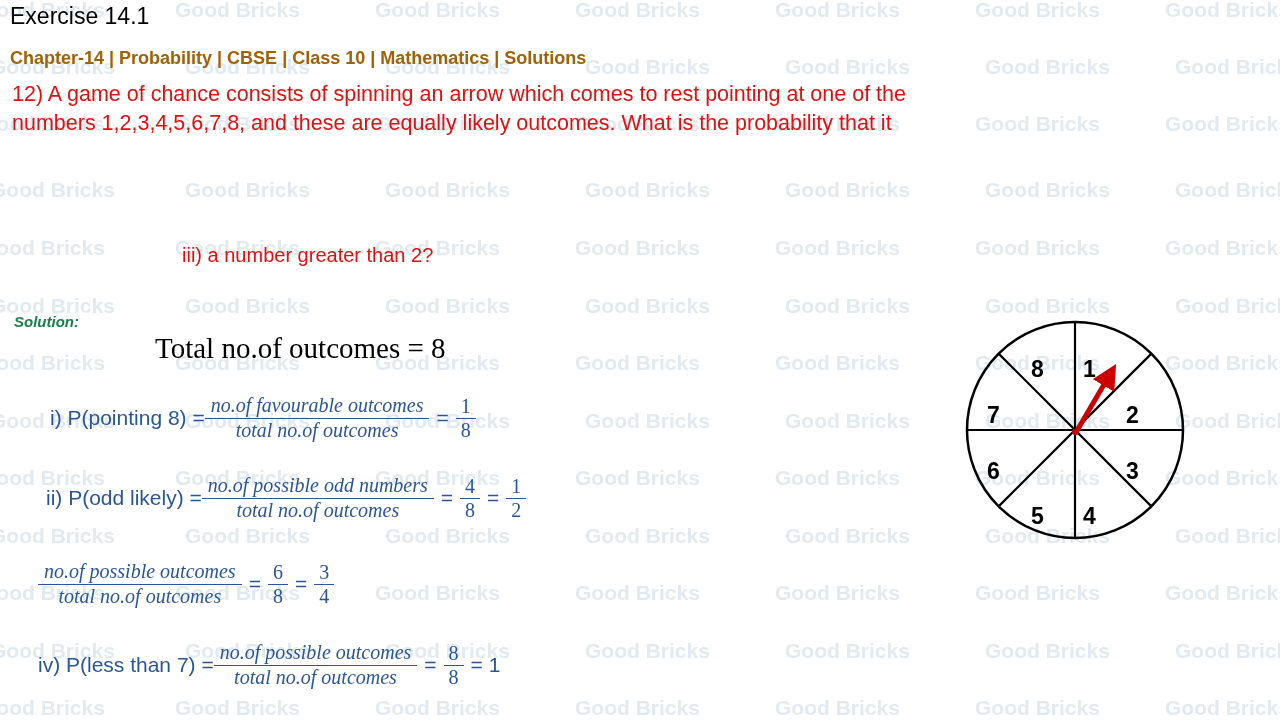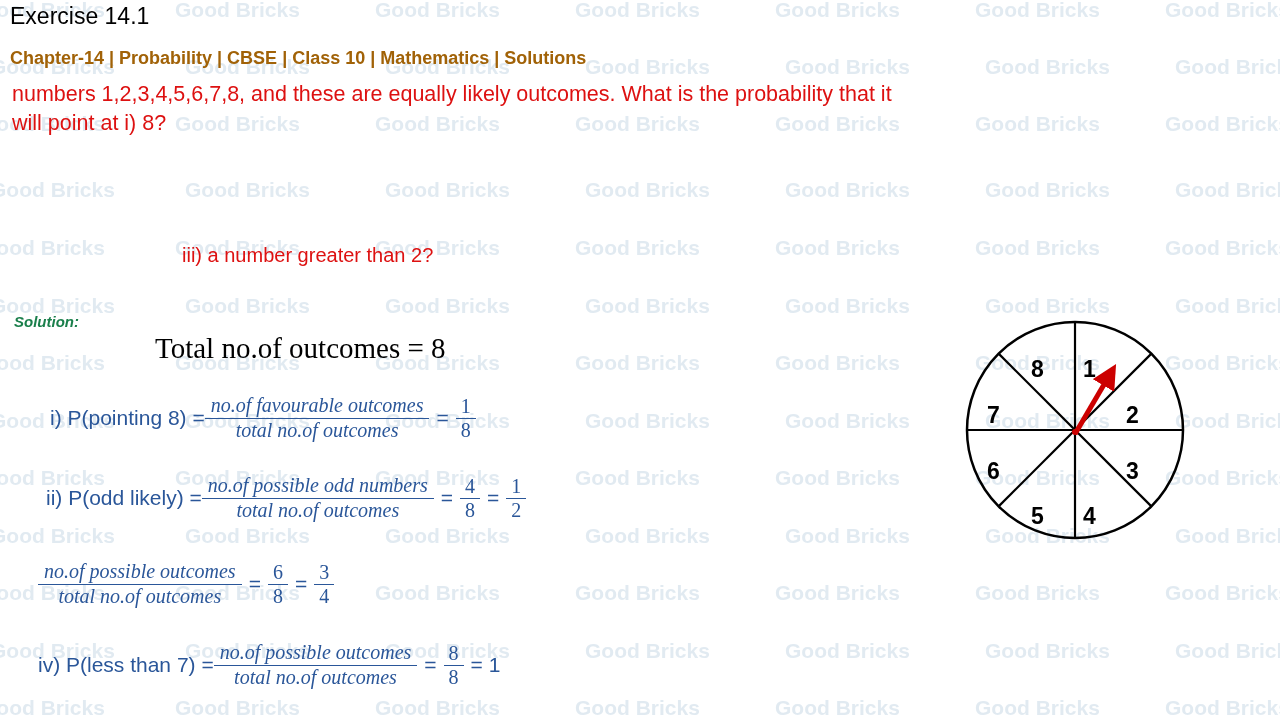--- a/index.html
+++ b/index.html
@@ -264,22 +264,22 @@
     <div class="wm" style="left: 975px; top: 696px;">Good Bricks</div>
     <div class="wm" style="left: 1165px; top: 696px;">Good Bricks</div>
   </div>
 
 <div id="content">
 
   <div class="hdr-line1">Exercise 14.1</div>
   <div class="hdr-line2">Chapter-14 | Probability | CBSE | Class 10 | Mathematics | Solutions</div>
 
   <div class="question">
+    <div>12) A game of chance consists of spinning an arrow which comes to rest pointing at one of the</div>
     <div>numbers 1,2,3,4,5,6,7,8, and these are equally likely outcomes. What is the probability that it</div>
-    <div class="lastline">will point at    i) 8?</div>
   </div>
 
   <div class="sub-q sub-q-3">iii) a number greater than 2?</div>
 
   <div class="solution-label">Solution:</div>
 
   <div class="total-outcomes">Total no.of outcomes = 8</div>
 
   <div class="step step-1">
     <span class="lbl">i) P(pointing 8) =</span>

